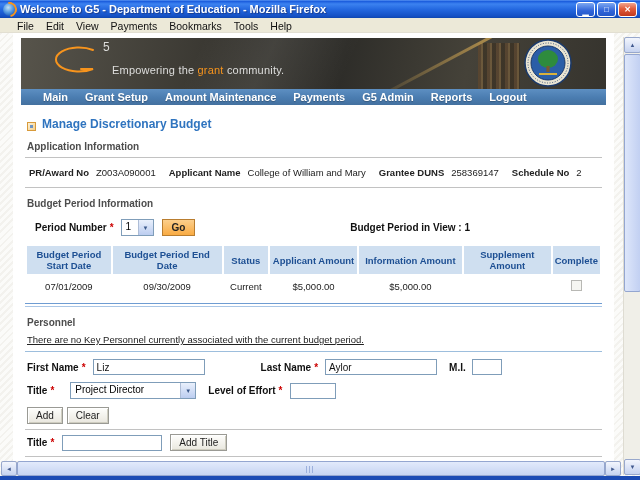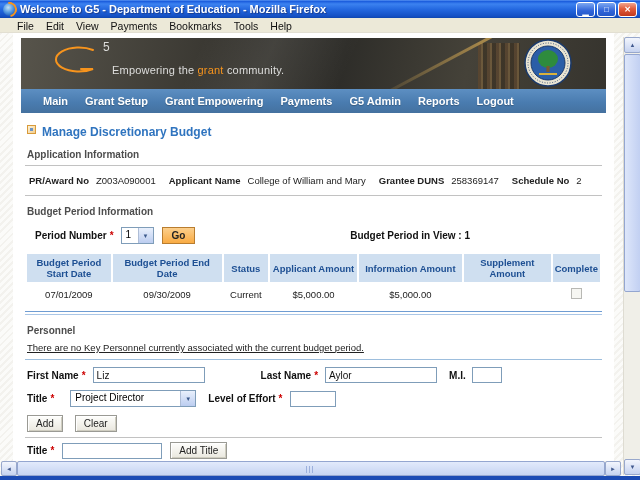--- a/index.html
+++ b/index.html
@@ -43,27 +43,27 @@
     background:repeating-linear-gradient(90deg,#6b4a2a 0 3px,#93703f 3px 5px,#3a2c1a 5px 9px); }
   .banner-beam { position:absolute; right:96px; top:22px; width:130px; height:3px; opacity:.85;
     background:linear-gradient(90deg,rgba(210,170,90,.15),#c9a050); transform:rotate(-28deg); }
   .g-logo { position:absolute; left:26px; top:8px; }
   .g5-five { position:absolute; left:82px; top:2px; color:#dcdcda; font-size:12px; }
   .tagline { position:absolute; left:91px; top:26px; font-size:11px; color:#dededd; letter-spacing:.2px; }
   .tagline .hl { color:#f7941d; }
   .seal { position:absolute; right:34px; top:1px; }
 
   
-  .navbar { margin:0 8px; height:24px; display:flex; align-items:center; padding-left:22px; gap:17px;
+  .navbar { margin:0 8px; height:16px; display:flex; align-items:center; padding-left:22px; gap:17px;
     background:linear-gradient(180deg,#5d8fc2,#4a7cb0 55%,#44719f); }
   .nav-item { color:#fff; font-weight:bold; font-size:11px; text-shadow:0 1px 1px rgba(0,0,0,.25); white-space:nowrap; }
 
   
   .content { padding:8px 12px 0; }
-  .page-title-row { display:flex; align-items:flex-start; gap:6px; margin:4px 0 0 2px; }
+  .page-title-row { display:flex; align-items:flex-end; gap:6px; margin:4px 0 0 2px; }
   .pt-icon { width:9px; height:9px; border:1px solid #d89a3a; position:relative;
     background:linear-gradient(135deg,#fdf2d8,#f3cf8e); }
   .pt-icon::after { content:""; position:absolute; left:2px; top:2px; width:3px; height:3px; background:#6d94c4; }
   .page-title { color:#2f74bf; font-weight:bold; font-size:12px; }
   .section-heading { color:#4d4d4d; font-weight:bold; font-size:10px; margin:10px 0 0 2px; }
 
   .info-row { display:flex; align-items:center; gap:13px; margin:9px 0 9px 4px; font-size:9.5px; }
   .info-pair { display:flex; gap:7px; align-items:baseline; white-space:nowrap; }
   .info-label { font-weight:bold; color:#222; }
   .info-value { color:#222; }
@@ -167,21 +167,21 @@
           <circle cx="24" cy="24" r="17" fill="#2b5ea7" stroke="#1b3a6b" stroke-width="1"></circle>
           <ellipse cx="24" cy="20" rx="10" ry="9" fill="#2e8b3d"></ellipse>
           <rect x="22.4" y="27" width="3.2" height="6" fill="#7a5a2e"></rect>
           <path d="M15 35 h18" stroke="#d8b13c" stroke-width="2"></path>
         </svg>
       </div>
 
       <div class="navbar">
         <span class="nav-item">Main</span>
         <span class="nav-item">Grant Setup</span>
-        <span class="nav-item">Grant Empowering</span>
+        <span class="nav-item">Amount Maintenance</span>
         <span class="nav-item">Payments</span>
         <span class="nav-item">G5 Admin</span>
         <span class="nav-item">Reports</span>
         <span class="nav-item">Logout</span>
       </div>
 
       <div class="content">
 
         <div class="page-title-row">
           <span class="pt-icon"></span>
@@ -277,21 +277,21 @@
           <span class="xp-select" style="margin-left:16px;width:126px;">
             <span class="xp-select-value" style="flex:1;">Project Director</span>
             <span class="xp-select-btn">
                 <span>▼</span>
               </span>
           </span>
           <span class="inline-label" style="margin-left:12px;"><span>Level of Effort</span><span class="req">*</span></span>
           <input class="xp-input" style="width: 46px; margin-left: 8px;" value="">
         </div>
 
-        <div class="actions-row" style="gap:12px;margin-top:8px;">
+        <div class="actions-row" style="gap:4px;margin-top:8px;">
           <button class="btn-gray">Add</button>
           <button class="btn-gray">Clear</button>
         </div>
         <hr class="hr-gray">
 
         <div class="form-row" style="margin-top:4px;">
           <span class="inline-label"><span>Title</span><span class="req">*</span></span>
           <input class="xp-input" style="width: 100px; margin-left: 8px;" value="">
           <button class="btn-gray" style="margin-left:8px;">Add Title</button>
         </div>

